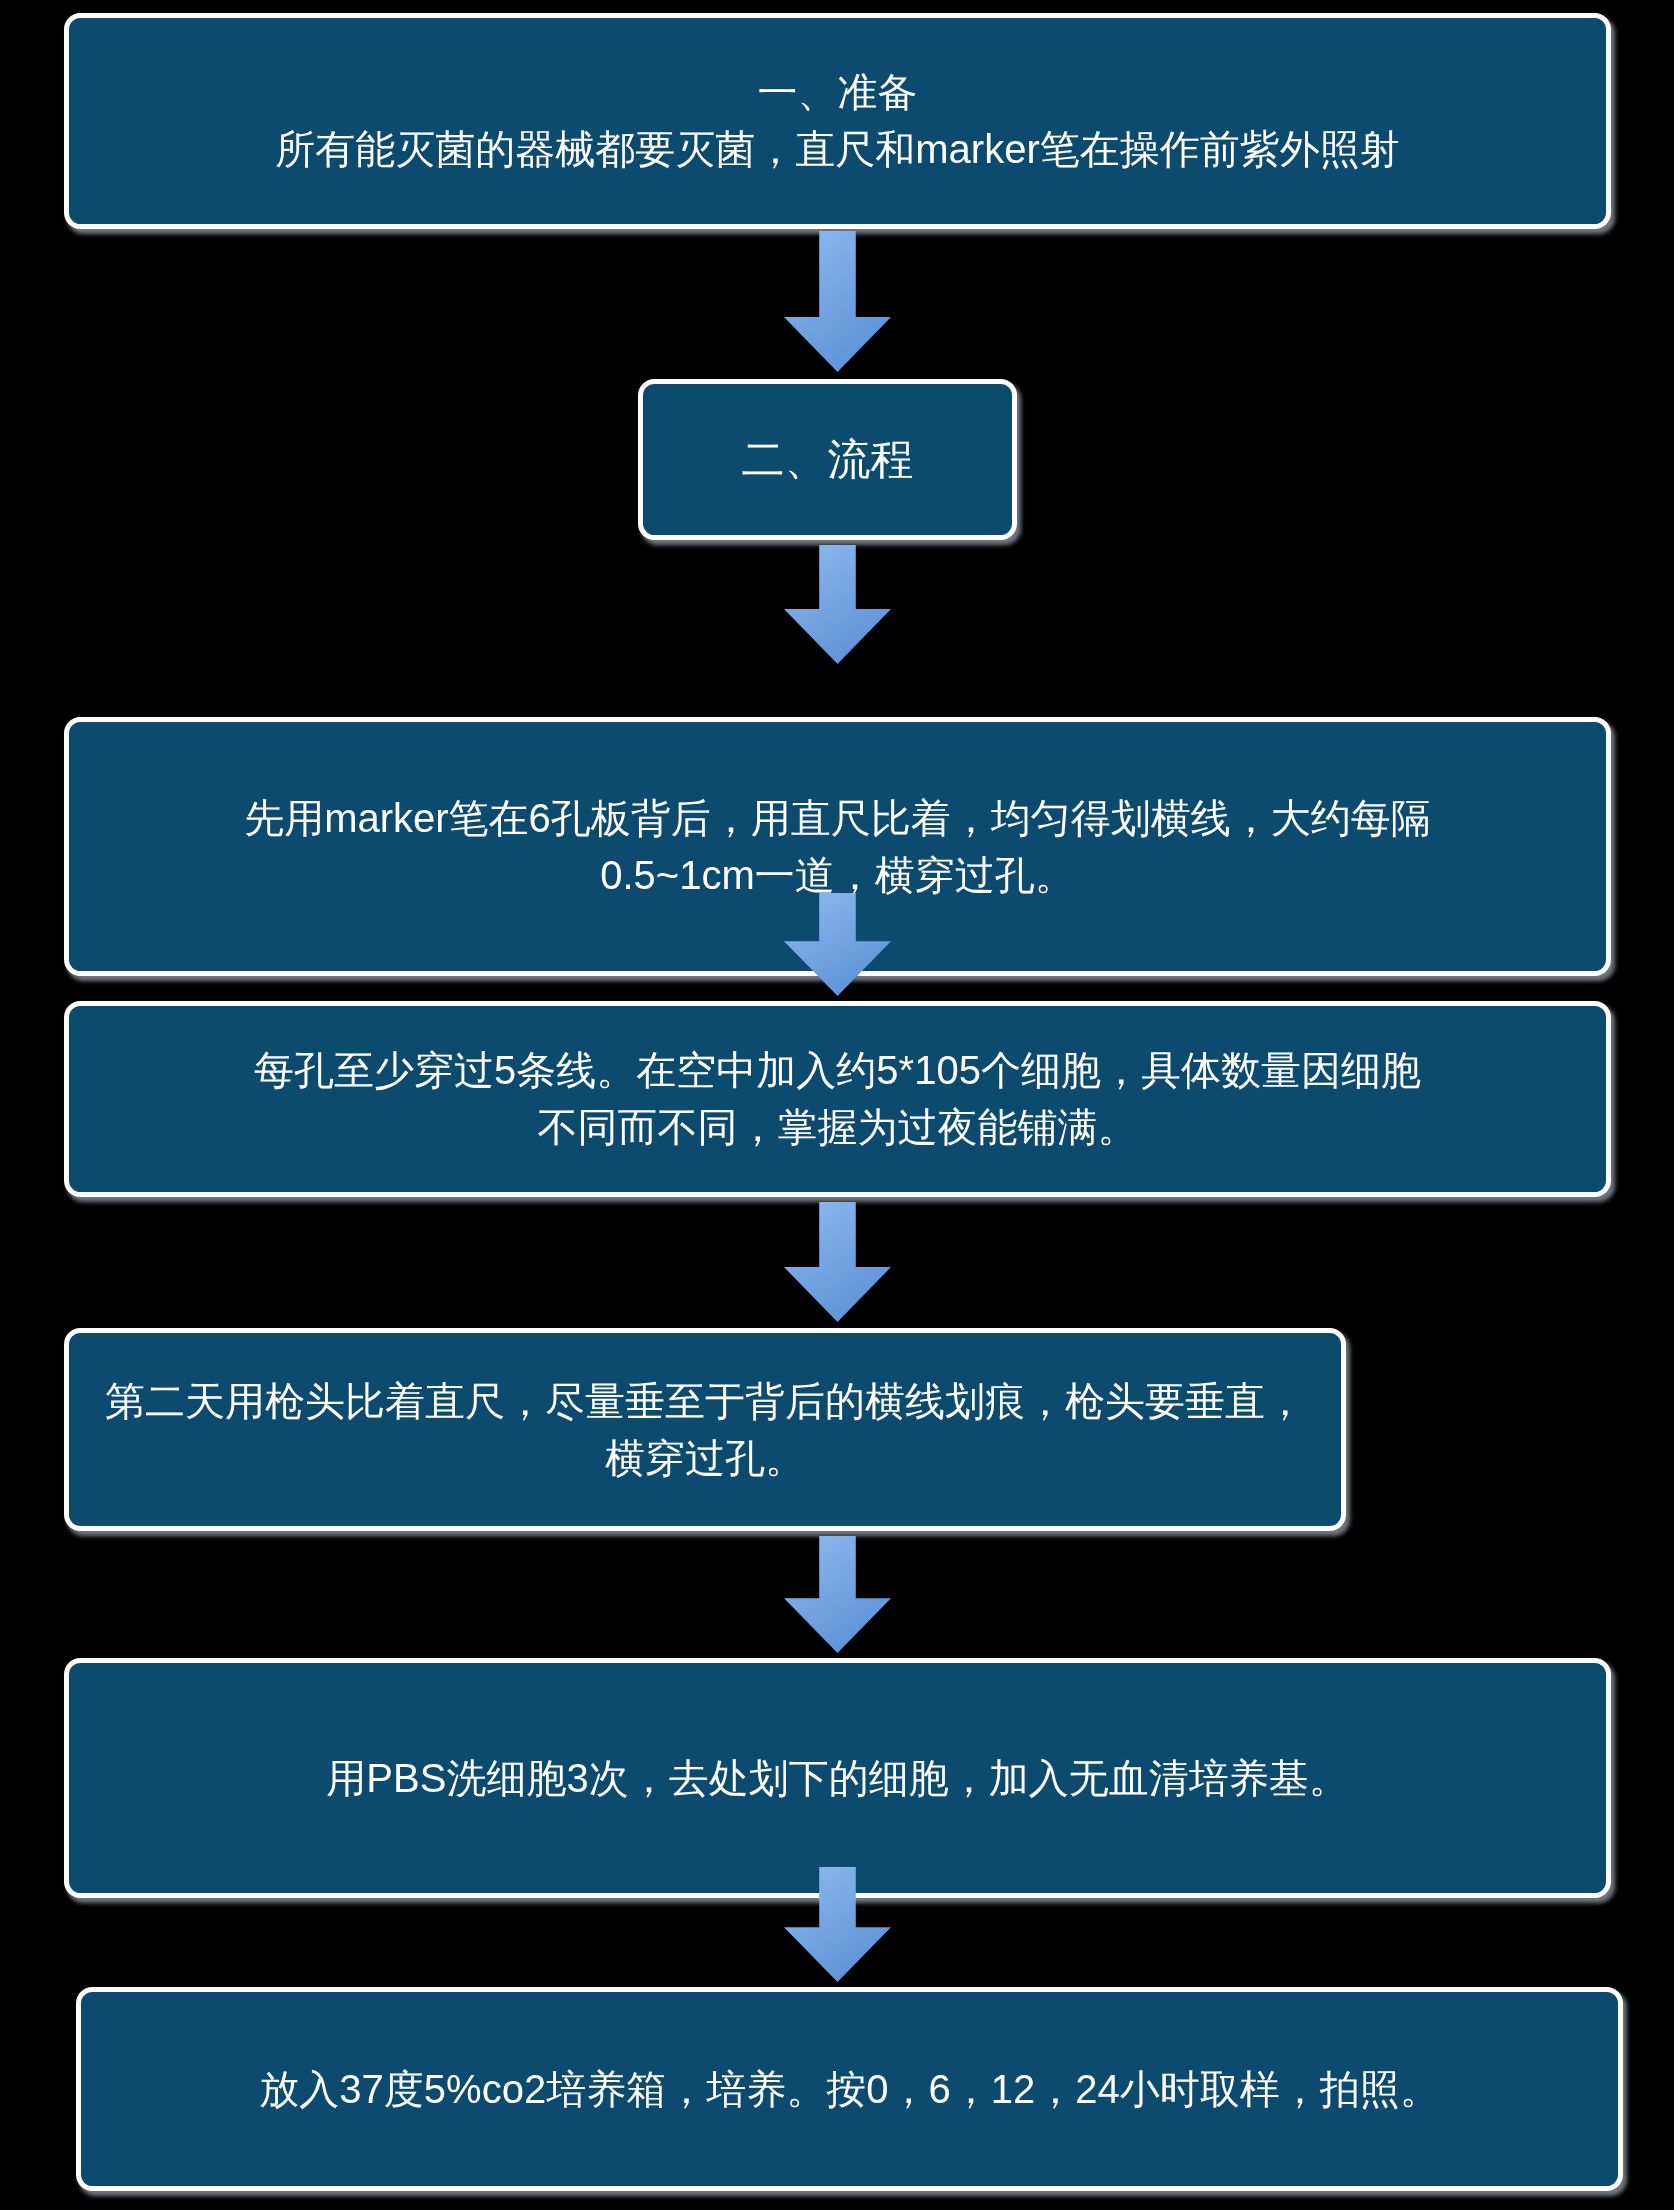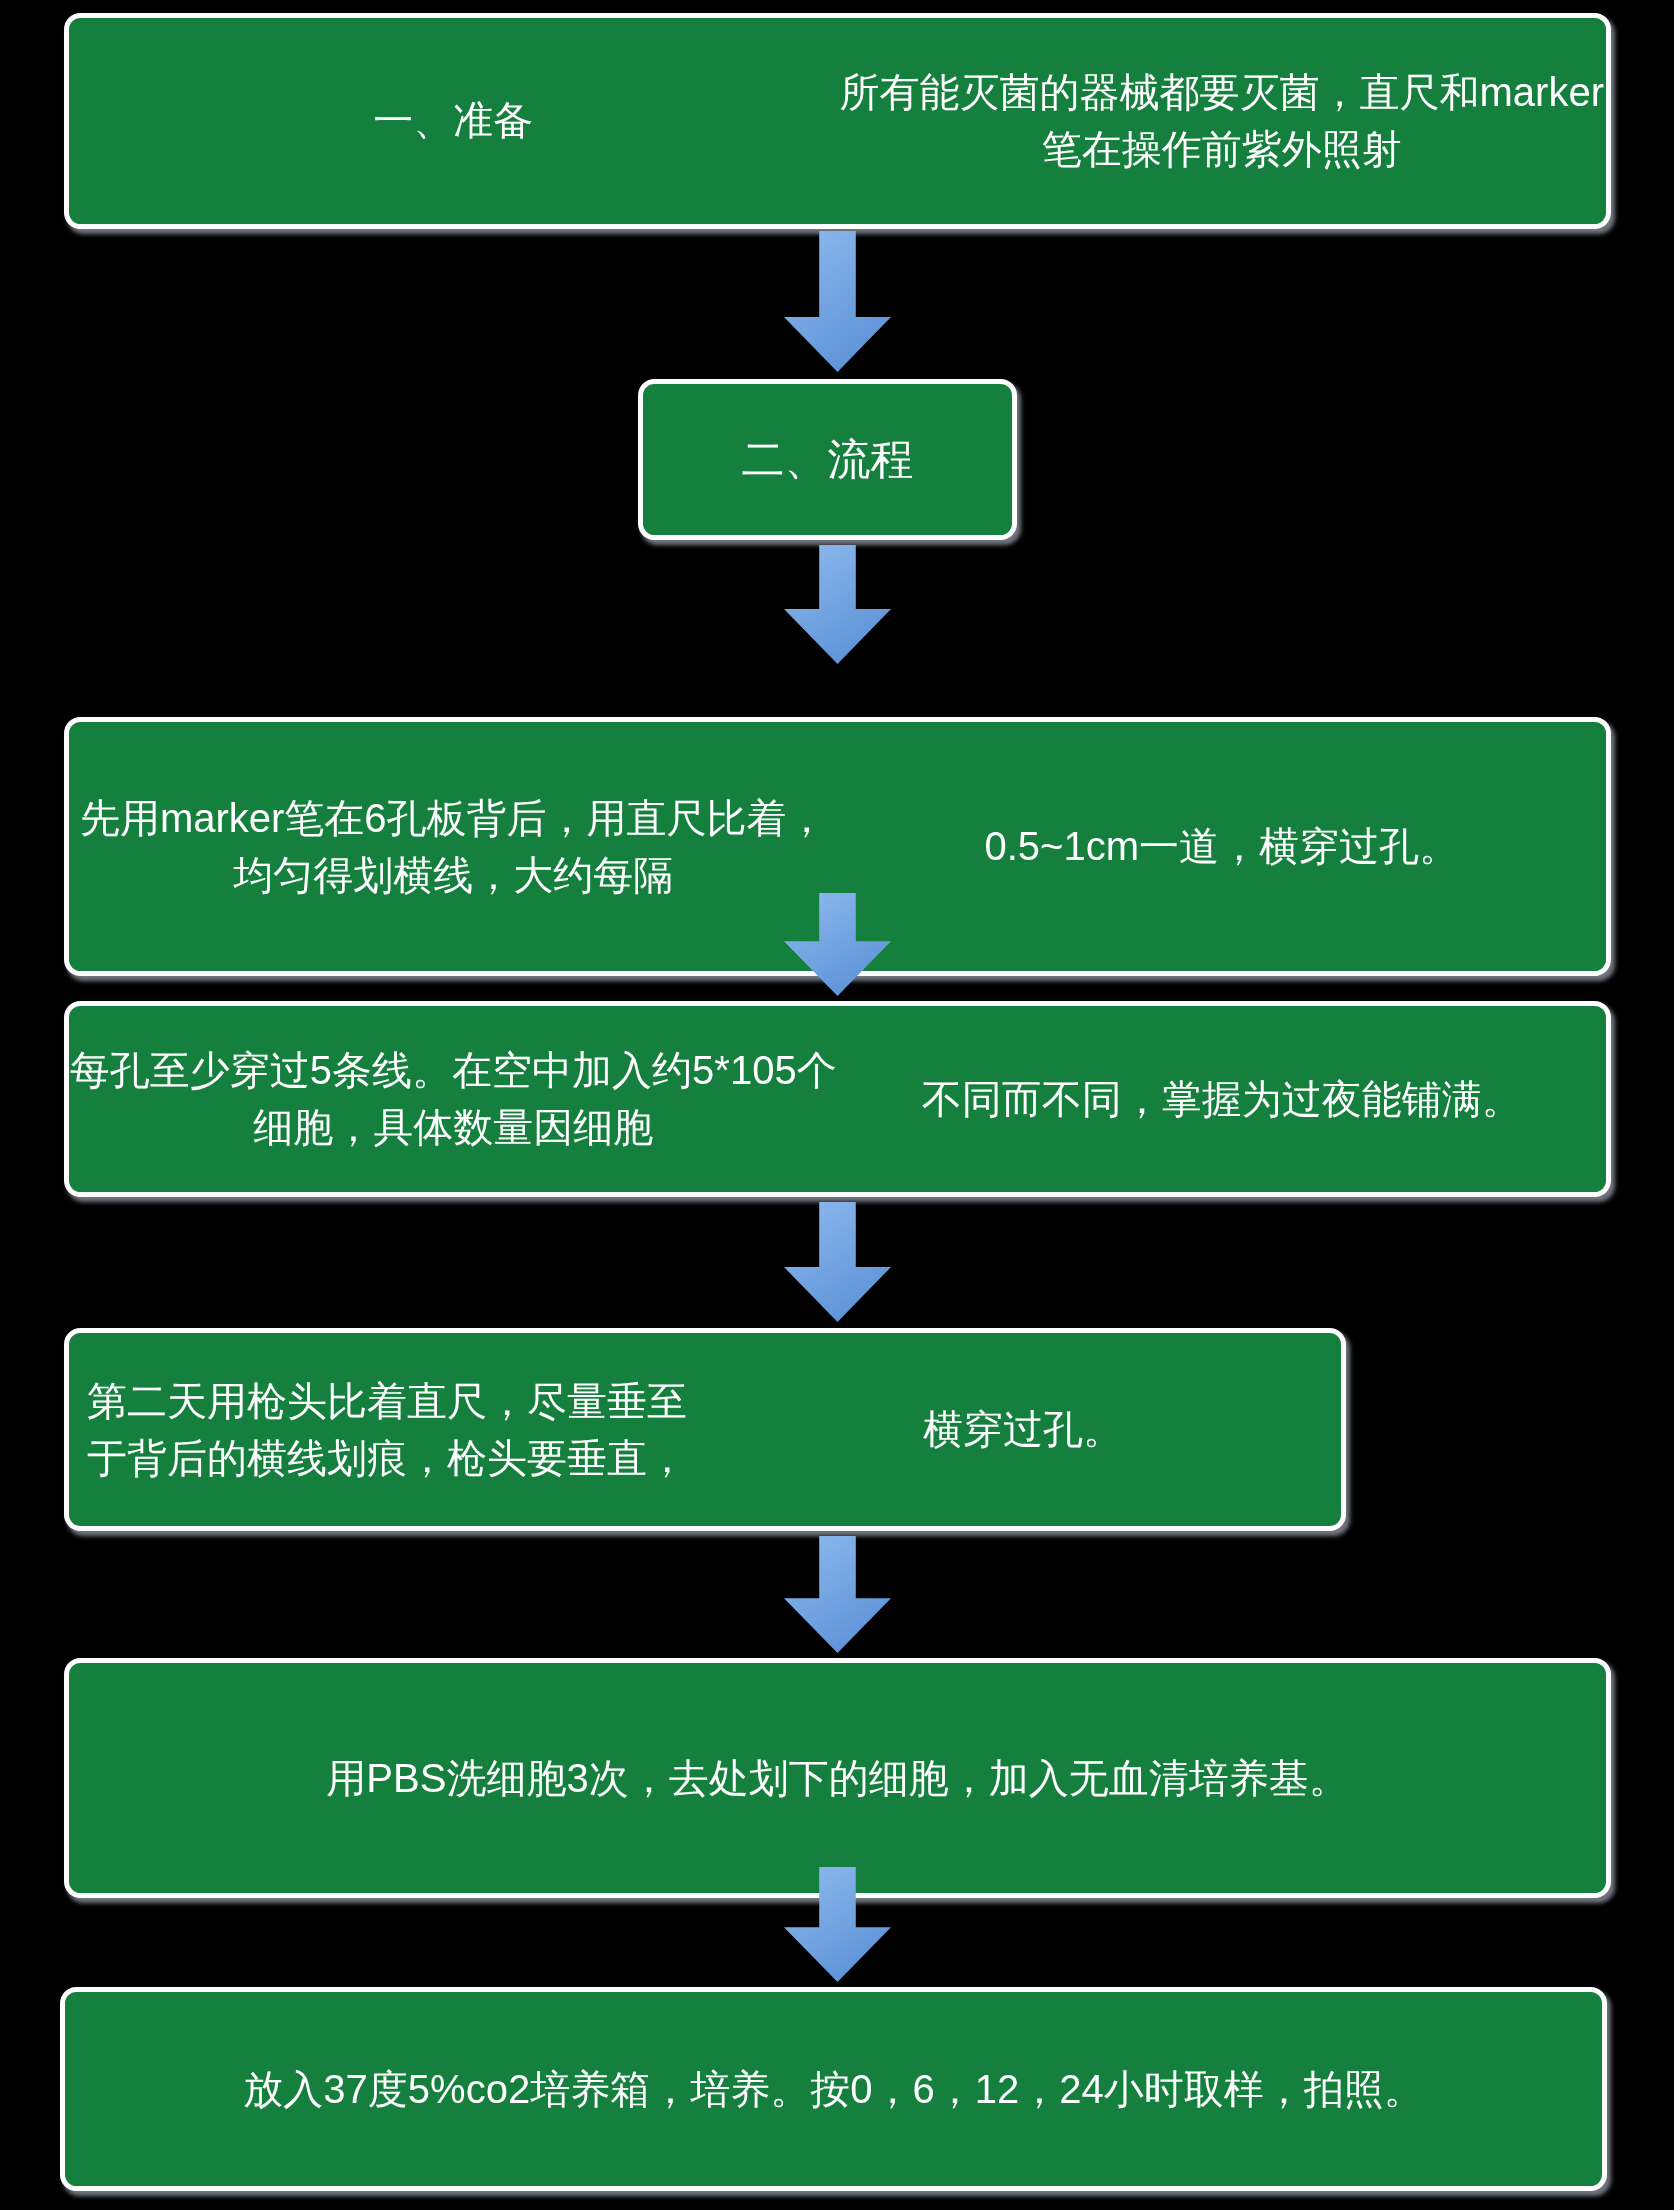--- a/index.html
+++ b/index.html
@@ -7,41 +7,41 @@
     position: relative;
     width: 1675px;
     height: 2210px;
     background: #000;
     overflow: hidden;
     font-family: "Liberation Sans", sans-serif;
   }
   .node {
     position: absolute;
     box-sizing: border-box;
-    background: #15803d;
+    background: #0c4a6e;
     border: 5.5px solid #ffffff;
     border-radius: 16.4px;
     box-shadow: 3.7px 4.6px 4.6px rgba(205, 214, 228, 0.55);
     color: #ffffff;
     display: flex;
-    flex-direction: row;
+    flex-direction: column;
     justify-content: center;
     align-items: center;
     text-align: center;
     font-size: 40px;
     line-height: 57px;
   }
   .node .line { width: 100%; }
   #node-prepare   { left: 64px;  top: 12.8px;   width: 1547px; height: 216px; }
   #node-process   { left: 638px; top: 379px;  width: 379px;  height: 161px; font-size: 43px; }
   #node-draw      { left: 64px;  top: 681px;  width: 1547px; height: 259px; margin-top: 36px; }
   #node-seed      { left: 64px;  top: 1001px; width: 1547px; height: 196px; }
   #node-scratch   { left: 64px;  top: 1328px; width: 1282px; height: 203px; }
   #node-wash      { left: 64px;  top: 1658px; width: 1547px; height: 240px; }
-  #node-incubate  { left: 60px;  top: 1987px; width: 1547px; height: 204px; }
+  #node-incubate  { left: 76px;  top: 1987px; width: 1547px; height: 204px; }
 
   .arrow { position: absolute; left: 784px; width: 107px; }
   .arrow svg { display: block; width: 100%; height: 100%; }
   #arrow-1 { top: 231px;  height: 141px; }
   #arrow-2 { top: 545px;  height: 119px; }
   #arrow-3 { top: 893px;  height: 103px; }
   #arrow-4 { top: 1202px; height: 120px; }
   #arrow-5 { top: 1536px; height: 117px; }
   #arrow-6 { top: 1867px; height: 115px; }
 </style>

